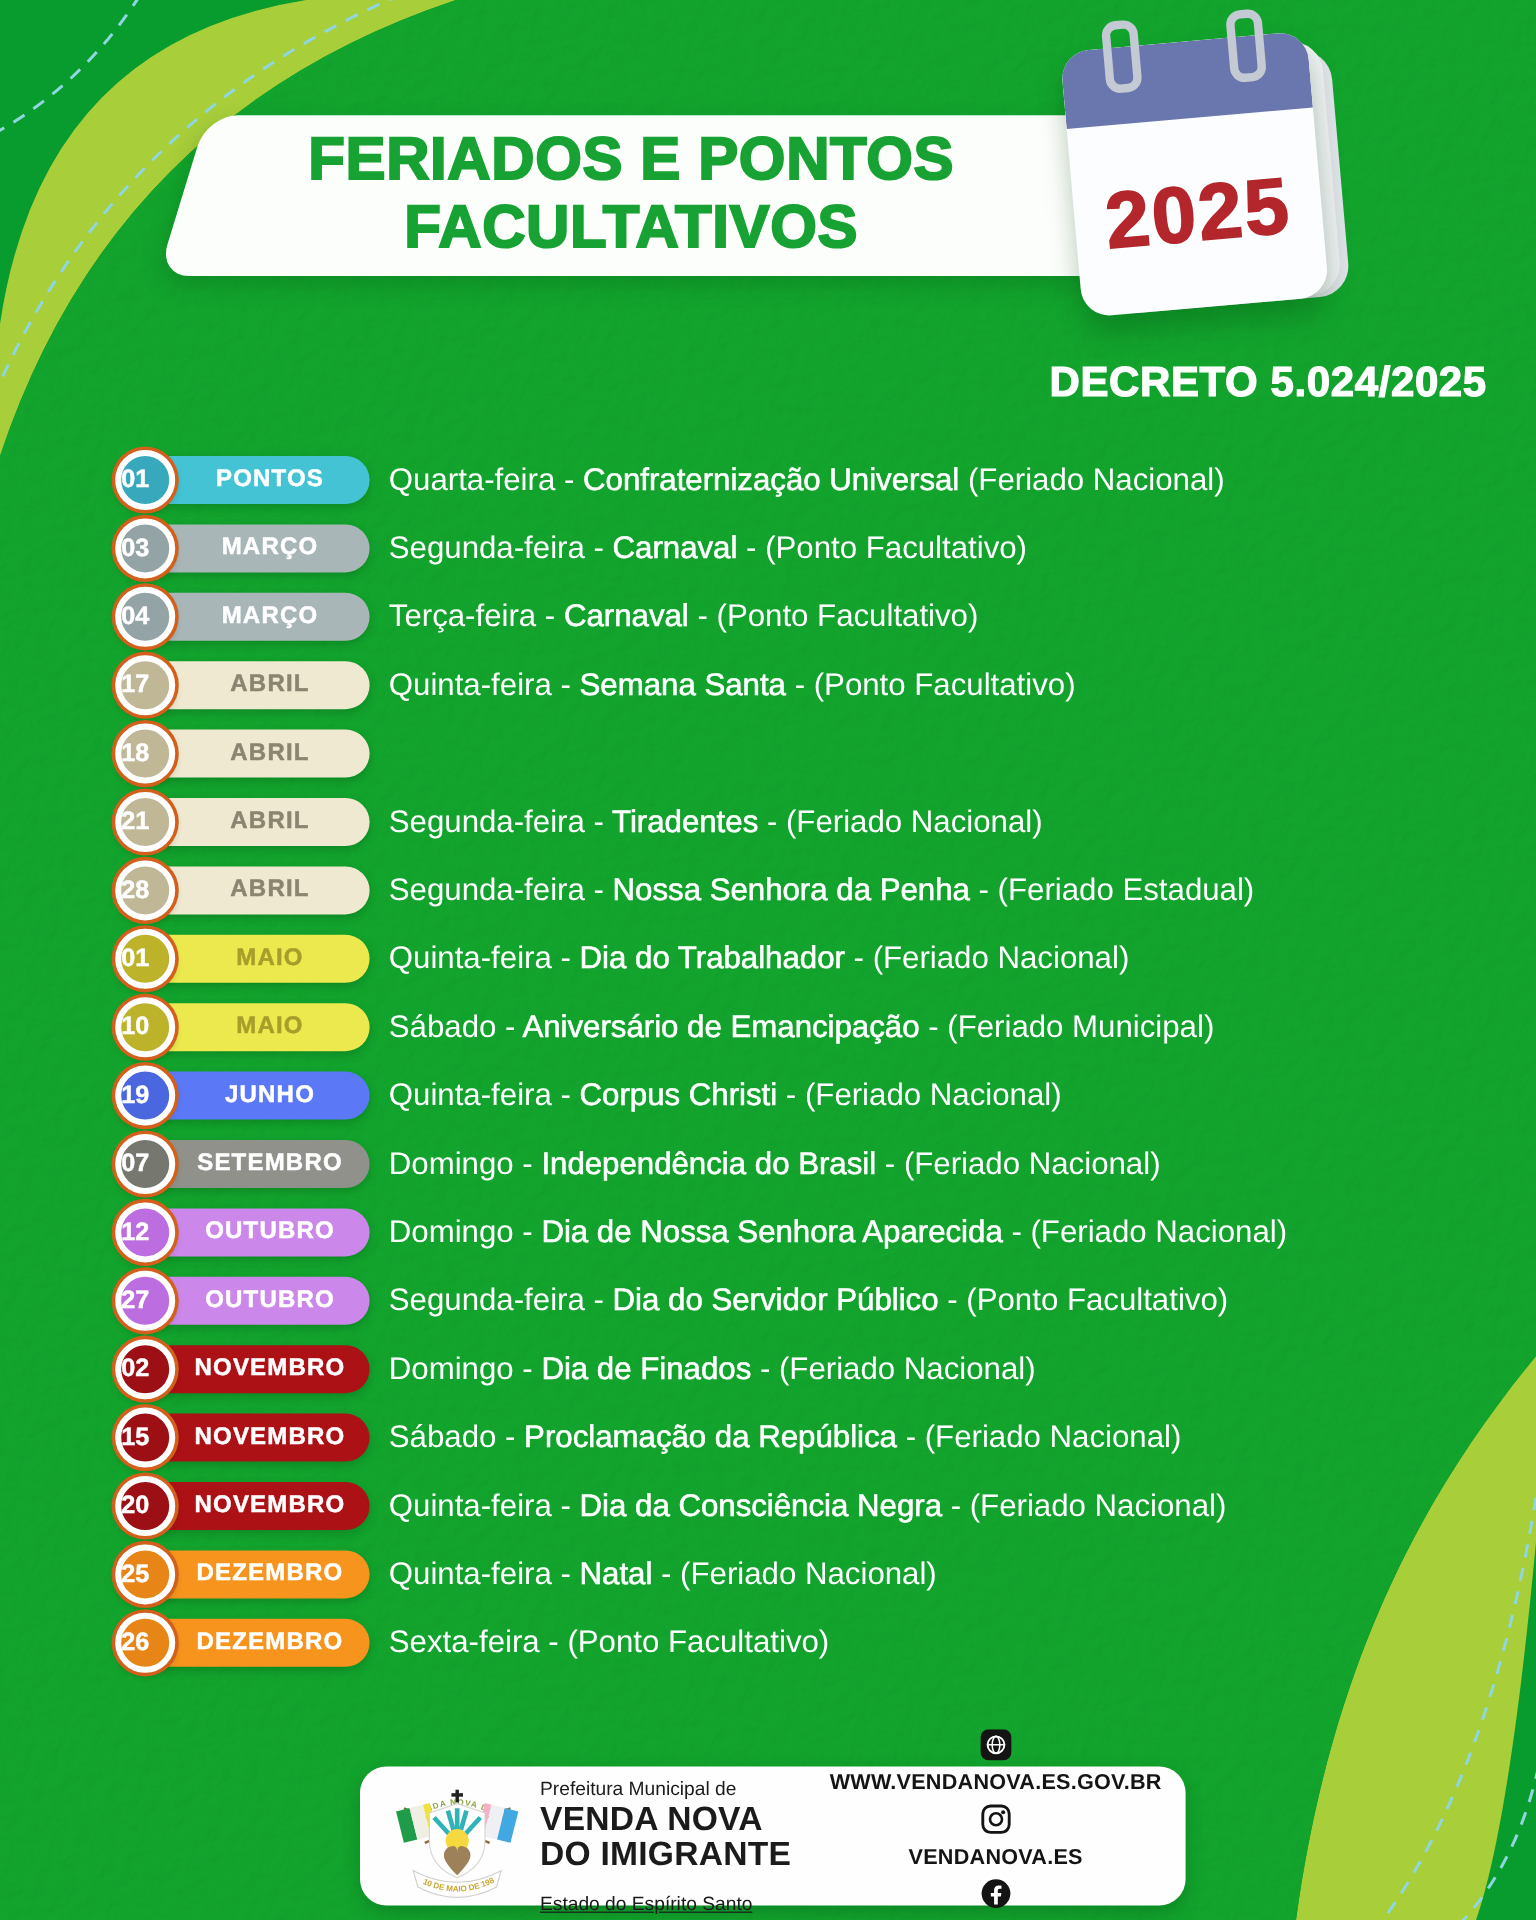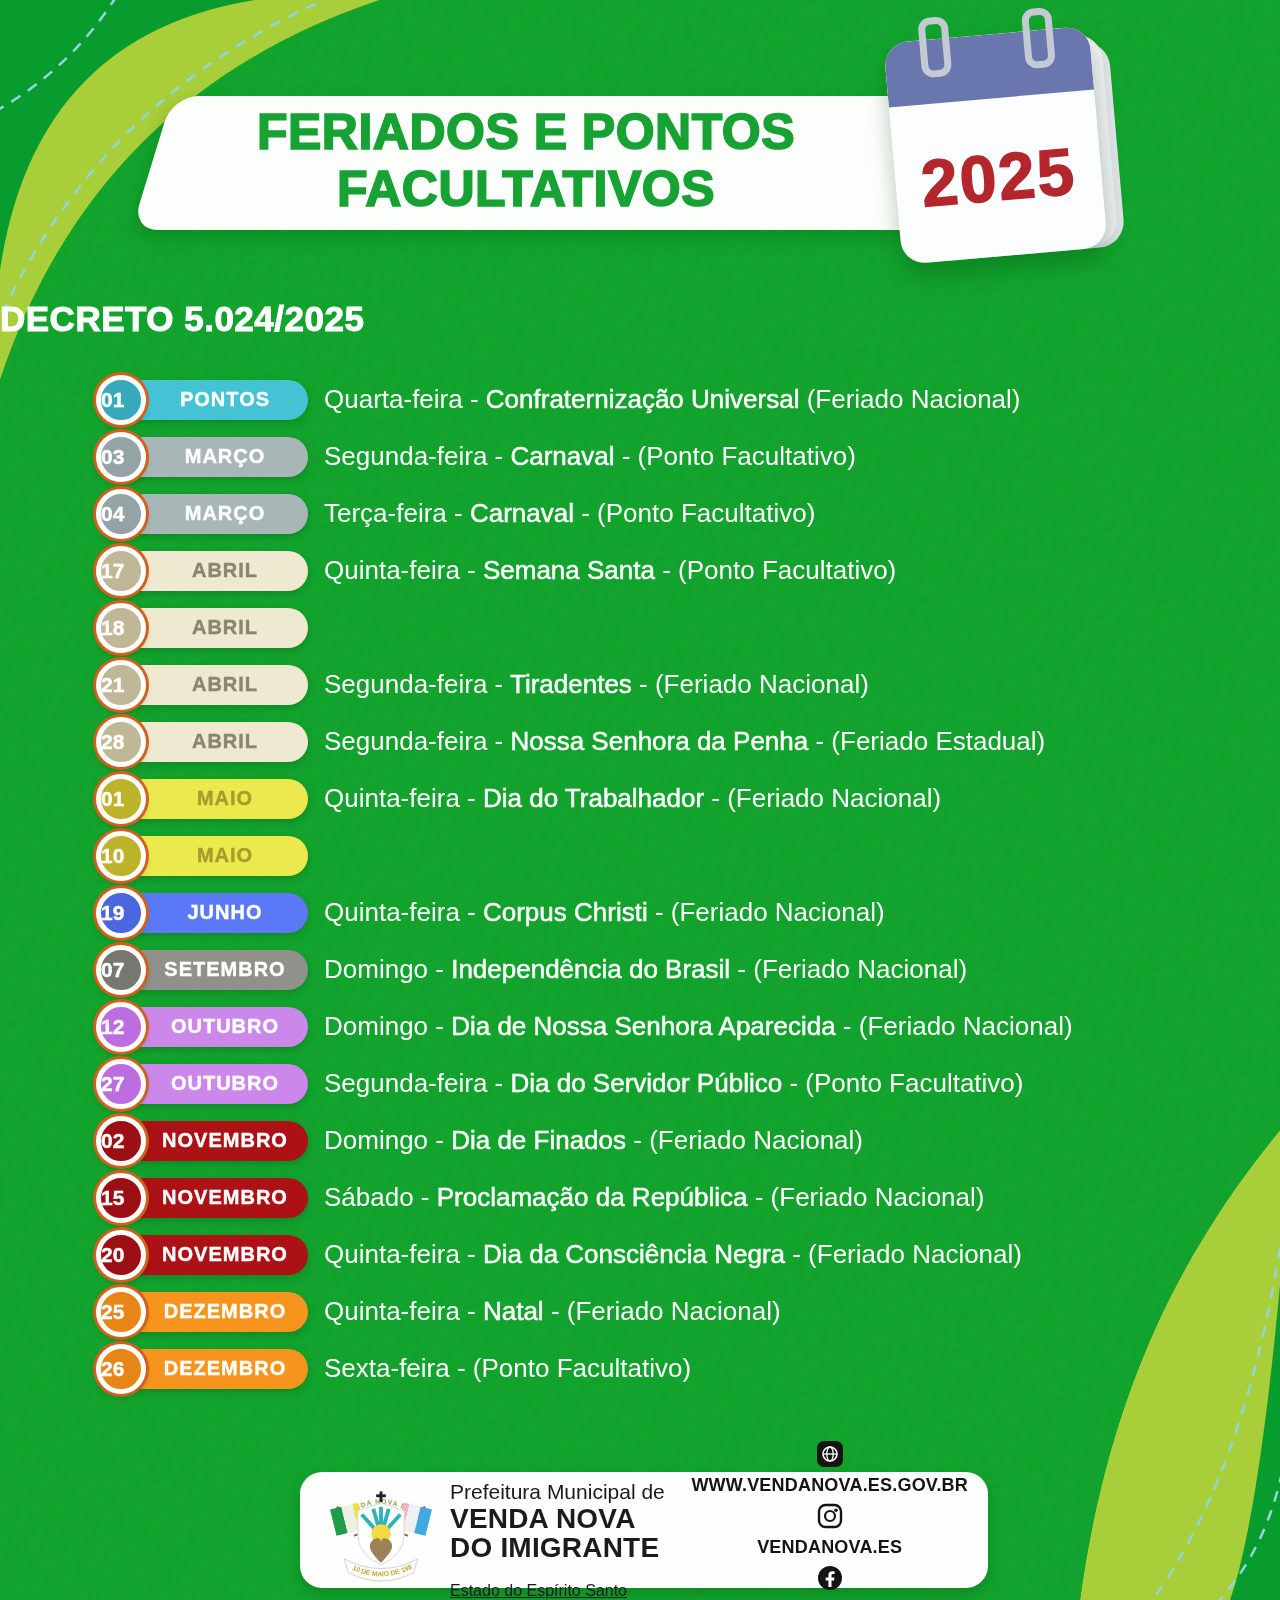--- a/index.html
+++ b/index.html
@@ -30,22 +30,22 @@
   .cal-header{height:64px;background:#6A77AE;}
   .cal-year{
     height:158px;display:flex;align-items:center;justify-content:center;
     font-size:66px;font-weight:700;color:#B3262C;-webkit-text-stroke:1.4px #B3262C;letter-spacing:2px;
   }
   .ring{position:absolute;top:-22px;width:16px;height:46px;border:7px solid #C3CAD3;border-radius:12px;background:transparent;}
   .ring.r1{left:36px;} .ring.r2{left:140px;}
 
   
   .decree{
-    position:absolute;left:0;top:299px;width:1200px;text-align:left;z-index:2;
-    color:#FFFFFF;font-size:35px;font-weight:700;letter-spacing:.5px;-webkit-text-stroke:1px #fff;
+    position:absolute;left:0;top:299px;width:1200px;text-align:right;z-index:2;
+    color:#FFFFFF;font-size:35px;font-weight:700;letter-spacing:.5px;padding-left:39px;-webkit-text-stroke:1px #fff;
   }
 
   
   .rows{position:absolute;left:0;top:371px;width:1280px;z-index:2;}
   .row{position:relative;height:57px;display:flex;align-items:center;}
   .pill{
     margin-left:112px;width:196px;height:40px;border-radius:21px;background:var(--pill);
     display:flex;align-items:center;justify-content:center;padding-left:30px;box-sizing:border-box;
     box-shadow:0 3px 7px rgba(0,60,10,.25);
   }
@@ -63,21 +63,21 @@
   .desc{margin-left:16px;color:#FFFFFF;font-size:26px;white-space:nowrap;}
   .desc b{font-weight:400;-webkit-text-stroke:.5px #fff;}
 
   
   .footer{
     position:absolute;left:300px;top:1472px;width:688px;height:116px;z-index:2;
     background:#FDFEFD;border-radius:22px;display:flex;align-items:center;
     padding:0 20px 0 22px;box-sizing:border-box;box-shadow:0 6px 14px rgba(0,60,10,.25);
   }
   .org{margin-left:10px;color:#1B1B1B;}
-  .org-pre{font-size:21px;font-weight:400;margin-top:20px;}
+  .org-pre{font-size:16px;font-weight:400;margin-top:20px;}
   .org-name{font-size:28px;font-weight:700;line-height:29px;letter-spacing:.2px;}
   .org-sub{font-size:16px;margin-top:20px;text-decoration:underline;}
   .flinks{margin-left:auto;display:flex;flex-direction:column;gap:7px;}
   .flink{display:flex;align-items:center;gap:8px;flex-direction:column;}
   .flink svg{display:block;}
   .flabel{font-size:18px;font-weight:700;color:#141414;letter-spacing:.2px;white-space:nowrap;}
 </style>
 </head>
 <body>
 
@@ -224,20 +224,23 @@
       <span class="pre">Quinta-feira - </span><b class="bold">Dia do Trabalhador</b><span class="suf"> - (Feriado Nacional)</span>
     </div>
   </div>
 
   <div class="row" style="--pill: #EBE94E; --badge: #BCB32B; --month-color: #A79D2B;">
     <div class="pill">
       <span class="month">MAIO</span>
     </div>
     <div class="badge">
       <span class="num">10</span>
+    </div>
+    <div class="desc">
+      <span class="pre">Sábado - </span><b class="bold">Aniversário de Emancipação</b><span class="suf"> - (Feriado Municipal)</span>
     </div>
   </div>
 
   <div class="row" style="--pill: #5B79F7; --badge: #4A67E0; --month-color: #FFFFFF;">
     <div class="pill">
       <span class="month">JUNHO</span>
     </div>
     <div class="badge">
       <span class="num">19</span>
     </div>

